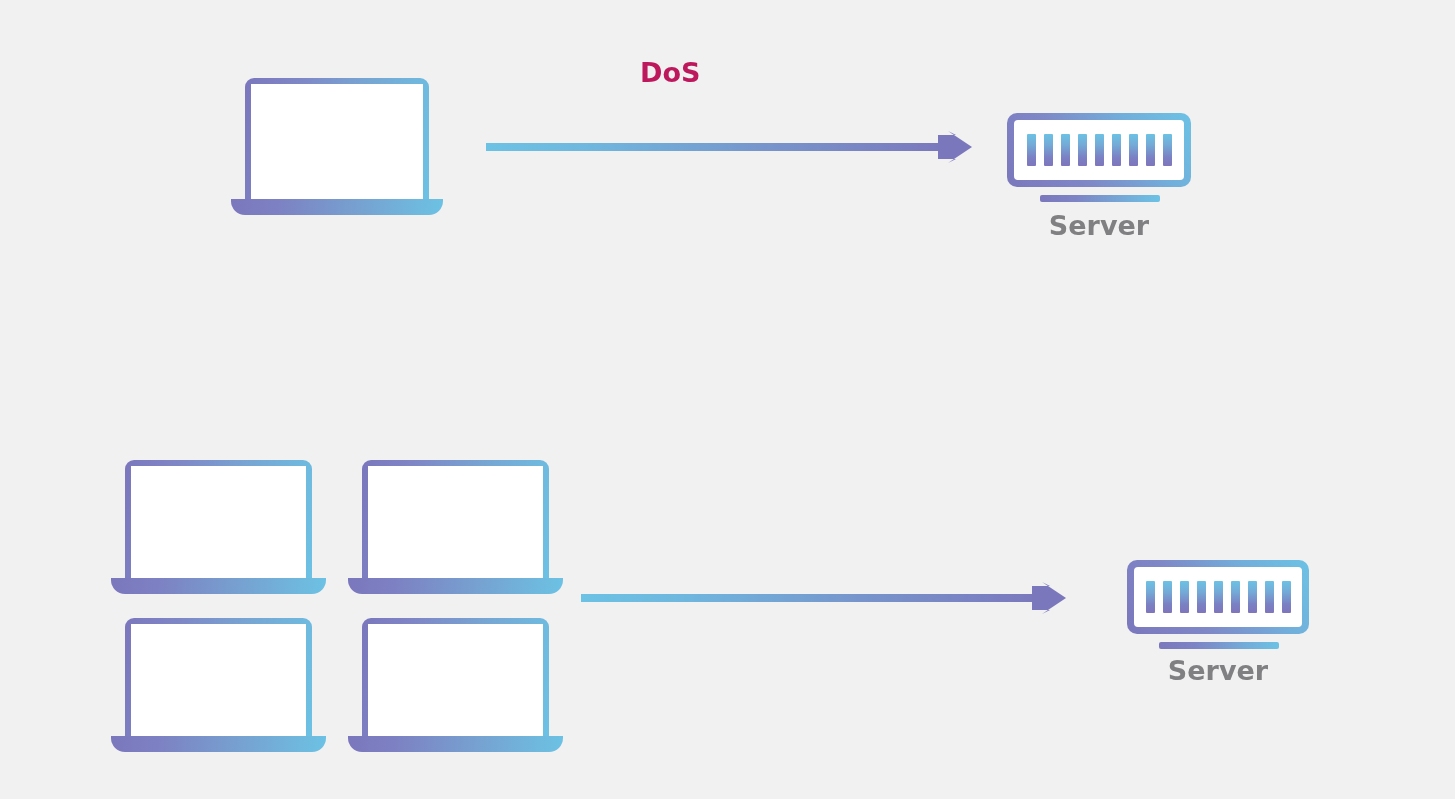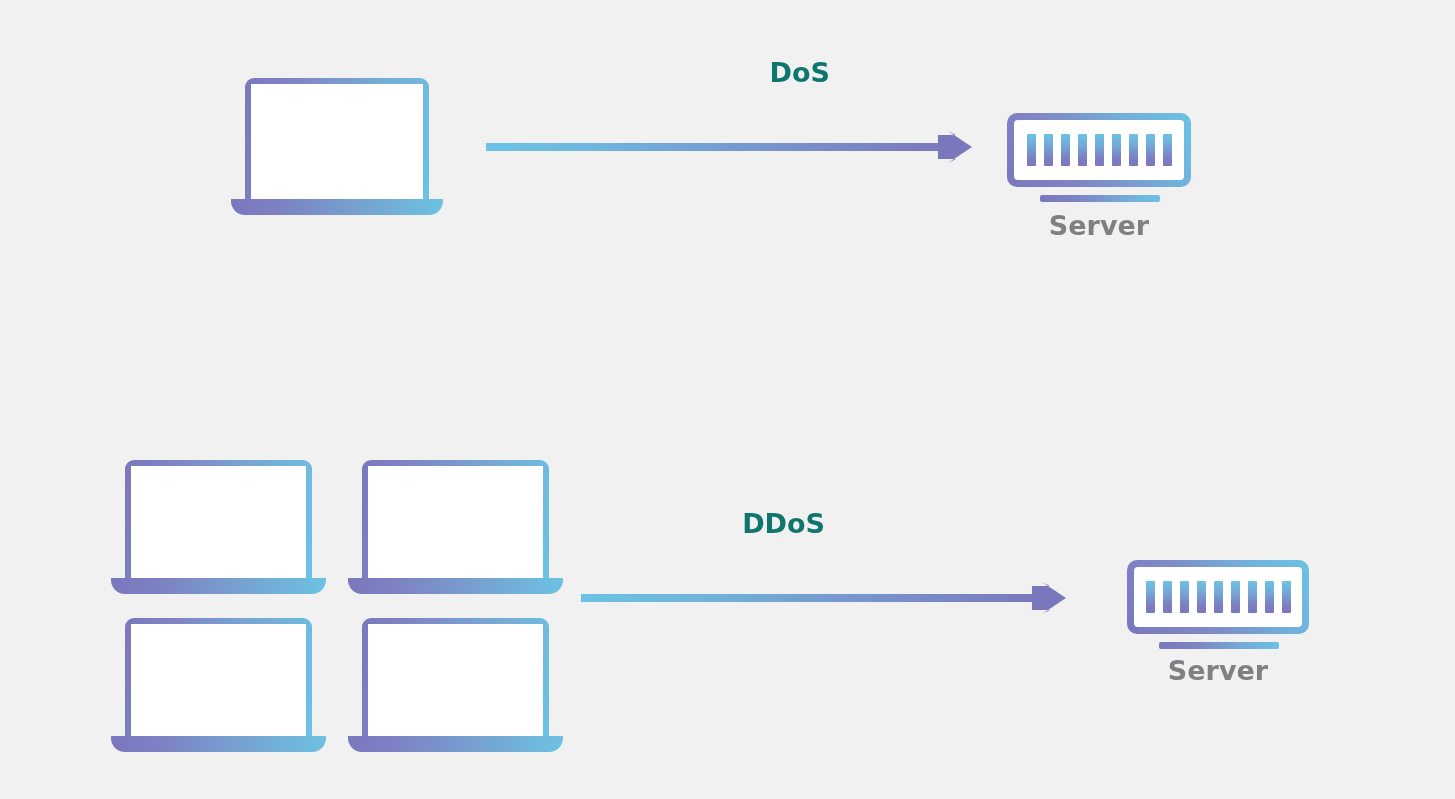--- a/index.html
+++ b/index.html
@@ -88,24 +88,24 @@
     background: linear-gradient(90deg, #6cc2e4 0%, #6fb7de 22%, #7795cc 60%, #7b77bd 100%);
   }
   .arrow-head {
     position: absolute;
     top: 0;
   }
 
   
   .flow-label {
     position: absolute;
-    color: #0f766e;
+    color: #be185d;
     font-weight: bold;
     white-space: nowrap;
-    text-align: right;
+    text-align: left;
   }
 </style>
 </head>
 <body>
 
 <div class="canvas">
 
   <div class="laptop" style="left:231px; top:78px; width:212px; height:137px;">
     <div class="laptop-frame" style="left:14px; top:0px; width:184px; height:126px;"></div>
     <div class="laptop-inner" style="left:20px; top:6px; width:172px; height:116px;"></div>
@@ -160,21 +160,20 @@
     <div class="laptop-inner" style="left:20px; top:6px; width:175px; height:113px;"></div>
     <div class="laptop-base" style="left:0px; top:118px; width:215px; height:16px;"></div>
   </div>
 
   <div class="laptop" style="left:348px; top:618px; width:215px; height:134px;">
     <div class="laptop-frame" style="left:14px; top:0px; width:187px; height:123px;"></div>
     <div class="laptop-inner" style="left:20px; top:6px; width:175px; height:113px;"></div>
     <div class="laptop-base" style="left:0px; top:118px; width:215px; height:16px;"></div>
   </div>
 
-  <div class="flow-label" style="left:635px; top:508px; width:190px; font-size:27px;">DDoS</div>
 
   <div class="arrow" style="left:581px; top:582px; width:485px; height:32px;">
     <div class="arrow-shaft" style="top:12px; width:461px; height:8px;"></div>
     <div class="arrow-head" style="left:451px; width:34px; height:32px;">
       <svg width="34" height="32" viewBox="0 0 34 32" xmlns="http://www.w3.org/2000/svg">
         <path d="M0 4 L18 4 L10 0 L34 16 L10 32 L18 28 L0 28 Z" fill="#7b77bd"></path>
       </svg>
     </div>
   </div>
 

